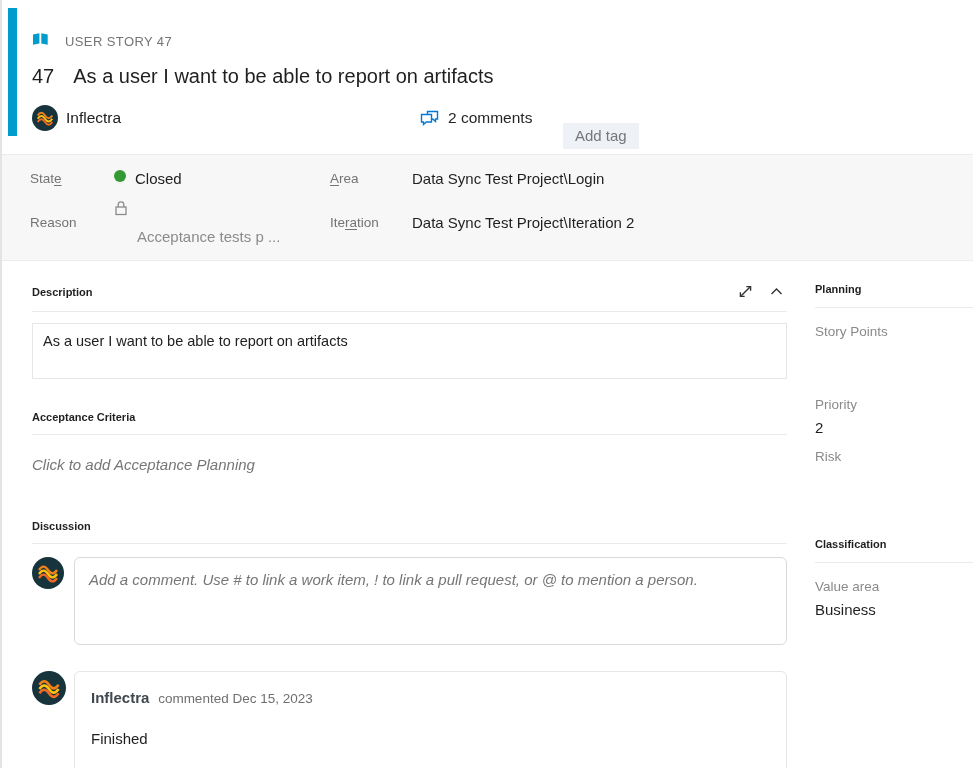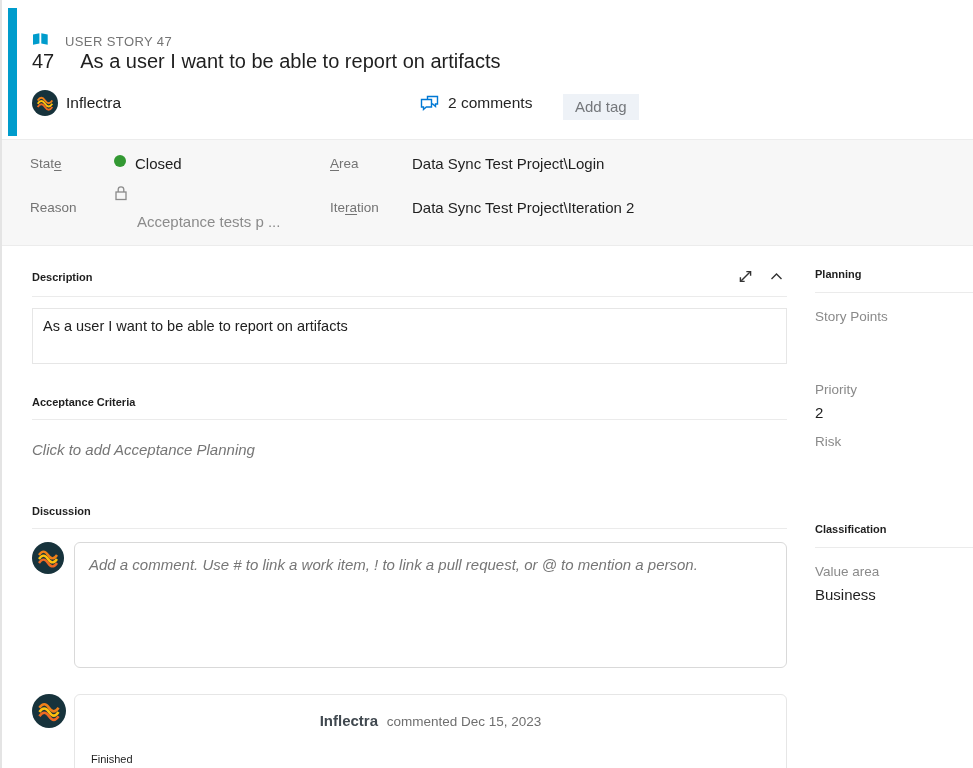--- a/index.html
+++ b/index.html
@@ -10,26 +10,26 @@
     background: #ffffff;
     overflow: hidden;
     position: relative;
   }
   .left-edge { position: absolute; left: 0; top: 0; width: 2px; height: 100%; background: #e4e4e4; }
 
   
   .header { position: relative; padding: 16px 0 0 32px; }
   .accent-bar { position: absolute; left: 8px; top: 8px; width: 9px; height: 128px; background: #009CCC; }
   .type-row { display: flex; align-items: center; gap: 16px; color: #747474; font-size: 13px; letter-spacing: .4px; margin-top: 16px; }
-  .title-row { display: flex; gap: 26px; font-size: 20px; color: #1f1f1f; }
+  .title-row { display: flex; gap: 19px; margin-top: 15px; font-size: 20px; color: #1f1f1f; }
   .title-row .wi-title { cursor: text; }
   .meta-row { position: relative; margin-top: 17px; height: 34px; }
   .assignee { display: inline-flex; align-items: center; gap: 8px; font-size: 15.5px; cursor: pointer; }
   .comments { position: absolute; left: 388px; top: 4px; display: flex; align-items: center; gap: 9px; font-size: 15.5px; color: #252525; cursor: pointer; }
-  .add-tag { position: absolute; left: 531px; top: 4px; background: #eef2f7; border: none; color: #74777b; font-size: 15px; font-family: inherit; padding: 4px 12px 5px; cursor: pointer; }
+  .add-tag { position: absolute; left: 531px; top: 18px; background: #eef2f7; border: none; color: #74777b; font-size: 15px; font-family: inherit; padding: 4px 12px 5px; cursor: pointer; }
 
   
   .fields-strip {
     margin-top: 15px;
     background: #f7f7f7;
     border-top: 1px solid #ececec;
     border-bottom: 1px solid #ececec;
     padding: 15px 0 15px 30px;
     display: grid;
     grid-template-columns: 84px 216px 82px 1fr;
@@ -53,27 +53,27 @@
   .hdr-icons { display: flex; align-items: center; gap: 16px; padding-right: 4px; }
   .hdr-icons svg { cursor: pointer; }
   .section-rule { border-bottom: 1px solid #ebebeb; margin-top: 11px; }
 
   .desc-box { margin-top: 11px; border: 1px solid #e6e6e6; padding: 9px 10px; height: 56px; font-size: 14.5px; cursor: text; }
   .placeholder { font-style: italic; color: #767676; font-size: 15px; }
   .ac-placeholder { margin-top: 21px; cursor: pointer; }
 
   .comment-new { display: flex; gap: 10px; margin-top: 13px; }
   .avatar32 { flex: none; }
-  .comment-input { flex: 1; border: 1px solid #d9d9d9; border-radius: 6px; height: 126px; padding: 10px 14px; line-height: 1.55; cursor: text; }
+  .comment-input { flex: 1; border: 1px solid #d9d9d9; border-radius: 6px; height: 88px; padding: 10px 14px; line-height: 1.55; cursor: text; }
 
   .comment-row { display: flex; gap: 8px; margin-top: 26px; }
   .comment-card { flex: 1; border: 1px solid #e6e6e6; border-radius: 6px; padding: 17px 16px; height: 120px; }
-  .comment-head { font-size: 13.5px; color: #6f6f6f; text-align: center; }
+  .comment-head { font-size: 13.5px; color: #6f6f6f; }
   .comment-author { font-weight: bold; font-size: 15px; color: #40484f; margin-right: 5px; cursor: pointer; }
-  .comment-body { margin-top: 24px; font-size: 11px; color: #1f1f1f; }
+  .comment-body { margin-top: 24px; font-size: 15px; color: #1f1f1f; }
 
   
   .side-h { margin-top: 22px; padding-bottom: 12px; border-bottom: 1px solid #ebebeb; }
   .side-label { color: #8a8a8a; font-size: 13.5px; }
   .side-value { font-size: 15px; color: #1f1f1f; margin-top: 7px; cursor: pointer; }
   .mt16 { margin-top: 16px; }
   .mt52 { margin-top: 52px; }
   .empty-field { height: 22px; cursor: pointer; }
 </style>
 </head>

